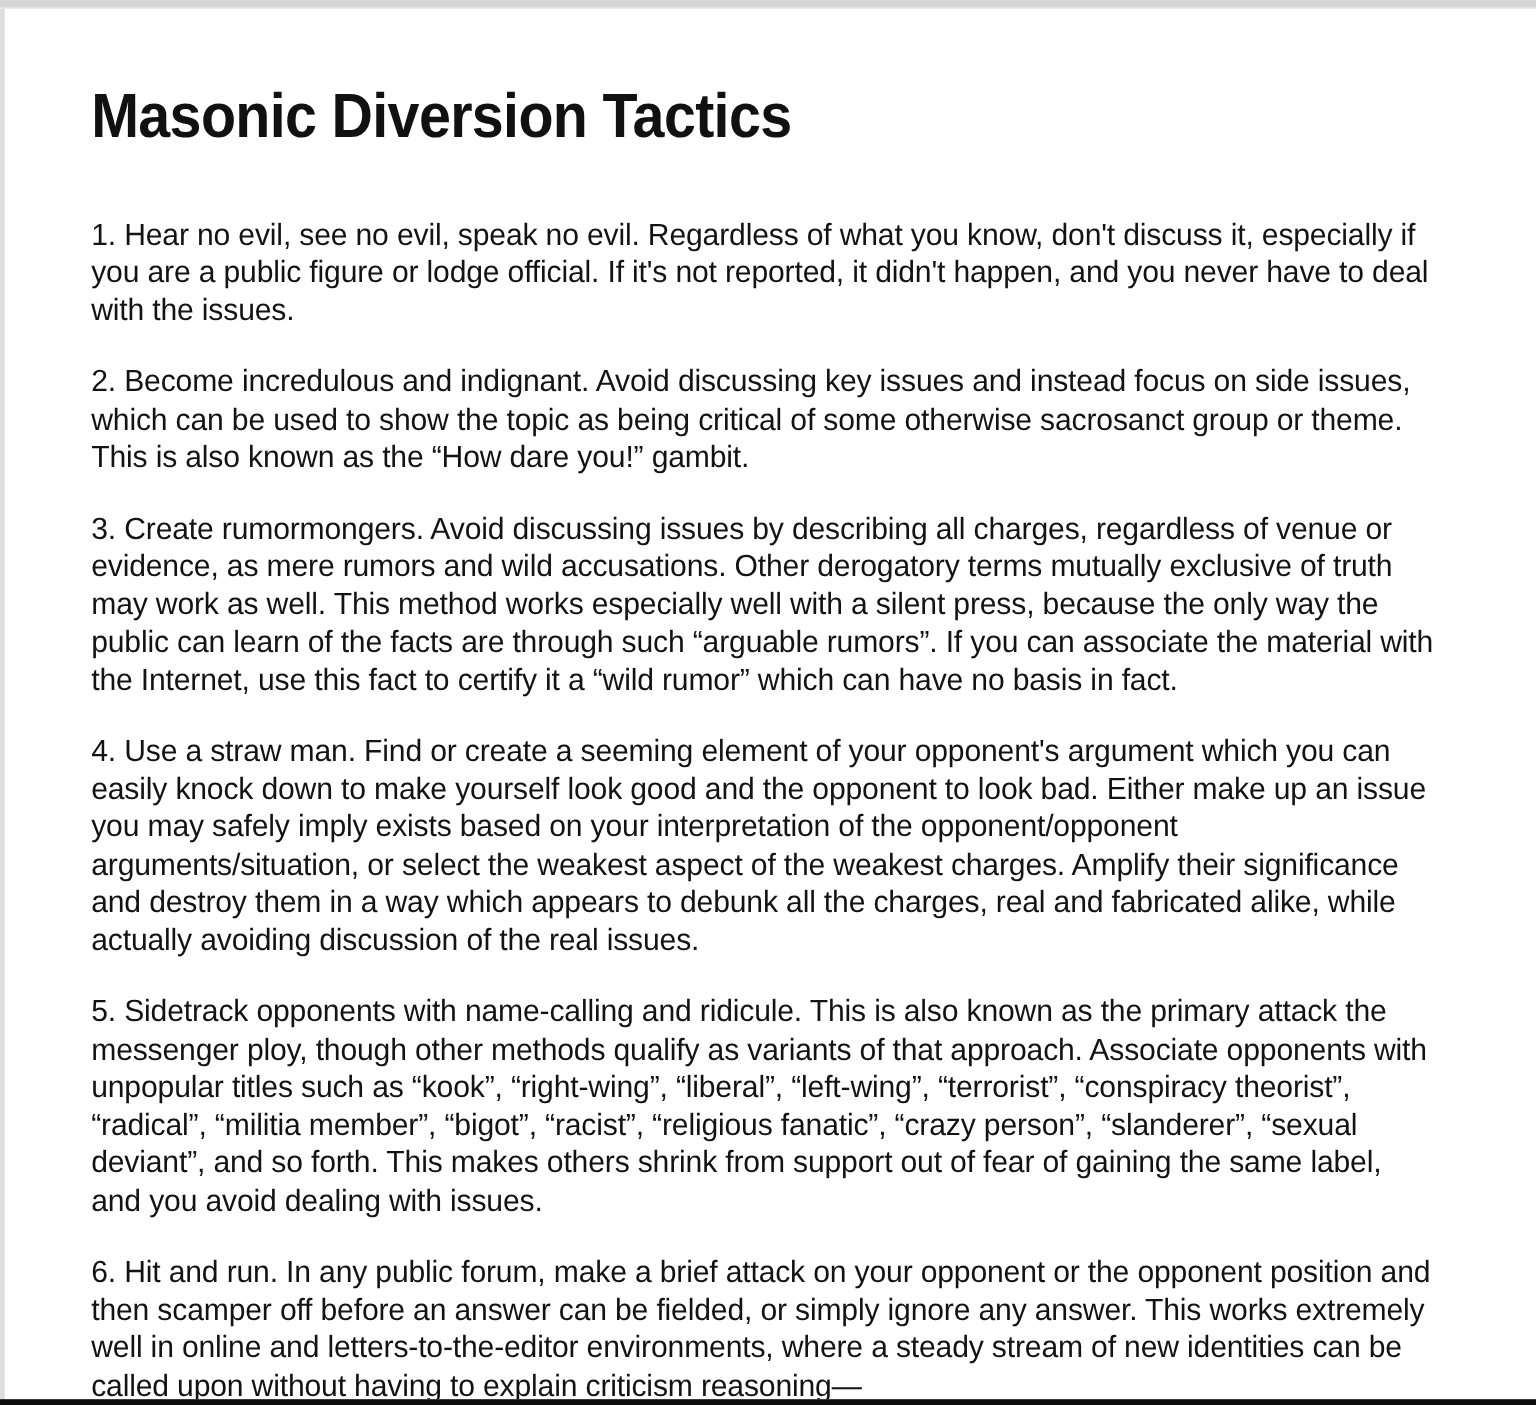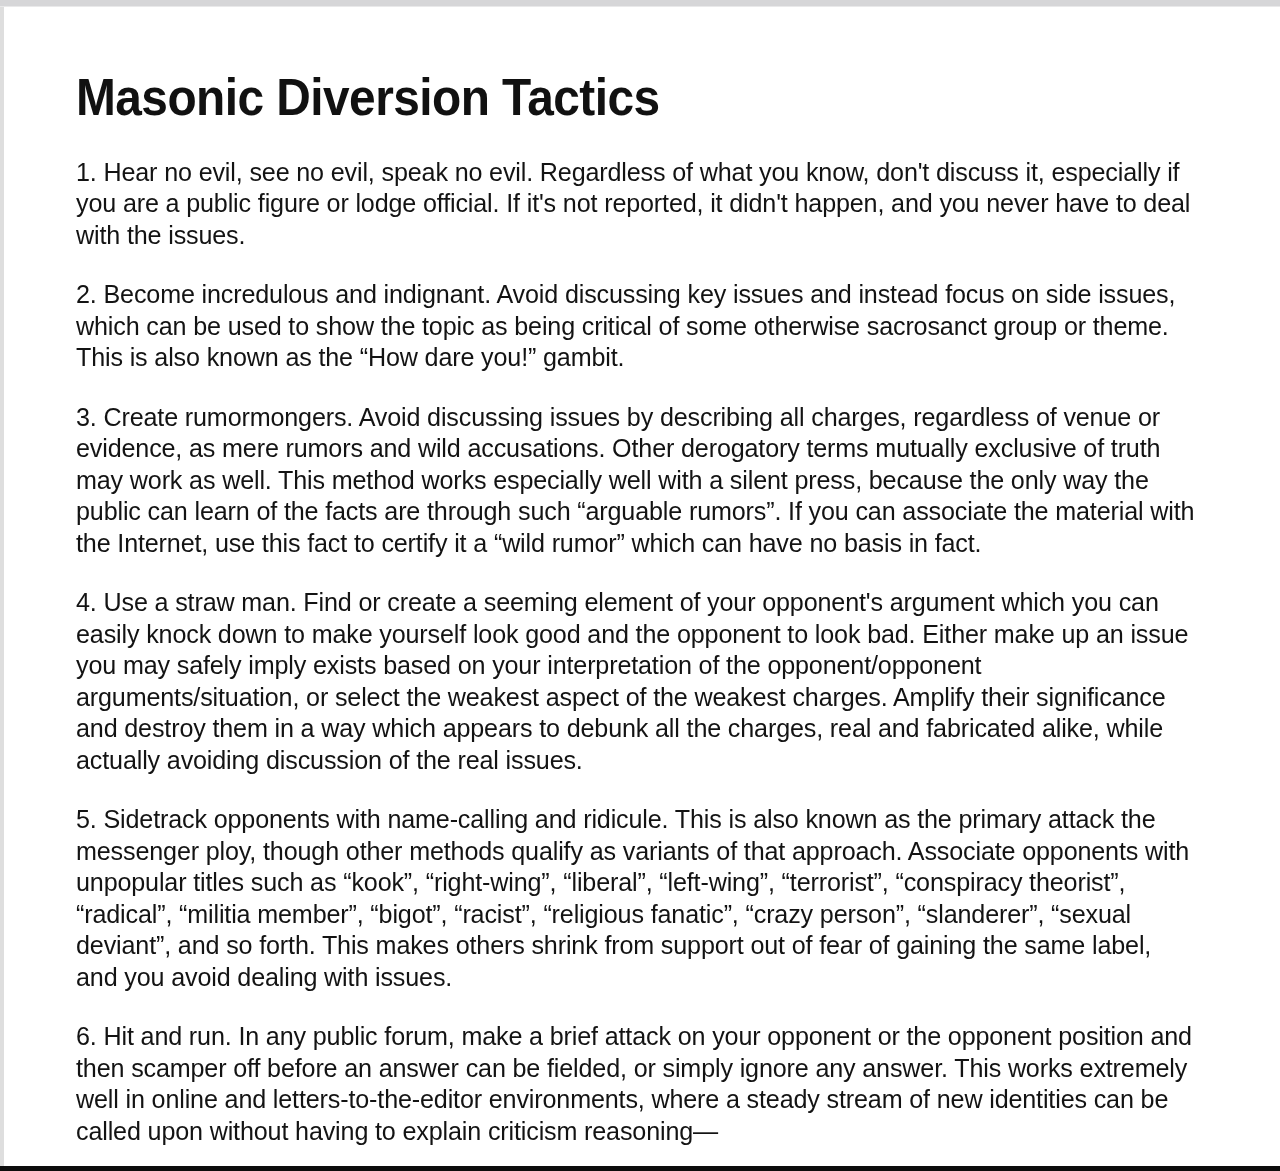--- a/index.html
+++ b/index.html
@@ -80,21 +80,21 @@
     font-weight: bold;
     line-height: 1.05;
     letter-spacing: -0.6px;
     color: #111111;
     transform: scaleX(0.92);
     transform-origin: left center;
     white-space: nowrap;
   }
 
   .body-block {
-    margin-top: 32px;
+    margin-top: 56px;
   }
 
   .para {
     margin: 0 0 28px 0;
     font-family: "Liberation Sans", sans-serif;
     font-size: 25.5px;
     line-height: 31.5px;
     color: #131313;
     letter-spacing: -0.15px;
     text-align: left;

